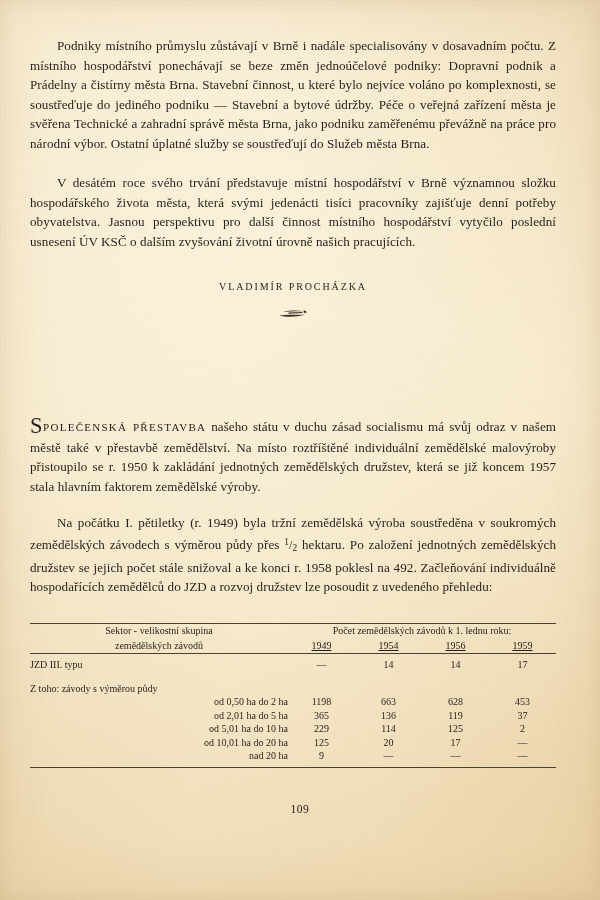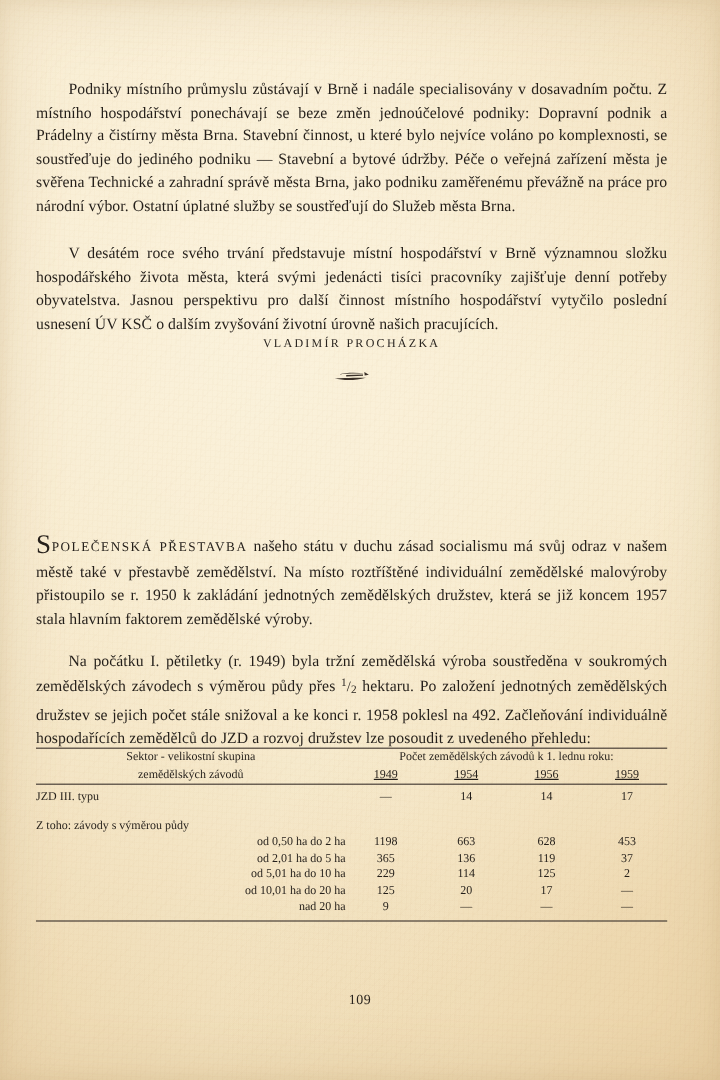--- a/index.html
+++ b/index.html
@@ -45,21 +45,20 @@
     inset: 0;
     pointer-events: none;
     box-shadow: inset 0 0 54px rgba(176,140,92,.22), inset 0 0 14px rgba(176,140,92,.14);
   }
 
   
   .col {
     position: absolute;
     left: 30px;
     width: 526px;
-    margin-top: 28px;
   }
 
   p.body {
     margin: 0;
     font-size: 13.1px;
     line-height: 19.55px;
     text-align: justify;
     text-indent: 27px;
     letter-spacing: .005em;
     color: #241f1a;
@@ -328,17 +327,17 @@
           </div>
         </td>
       </tr>
 
     </tbody>
       </table>
 
     <div class="rule" style="margin-top:5px;"></div>
   </div>
 
-  <div class="folio" style="top:827px;">109</div>
+  <div class="folio" style="top:803px;">109</div>
 
   <div class="grain"></div>
   <div class="vignette"></div>
 </div>
 
 </body></html>

